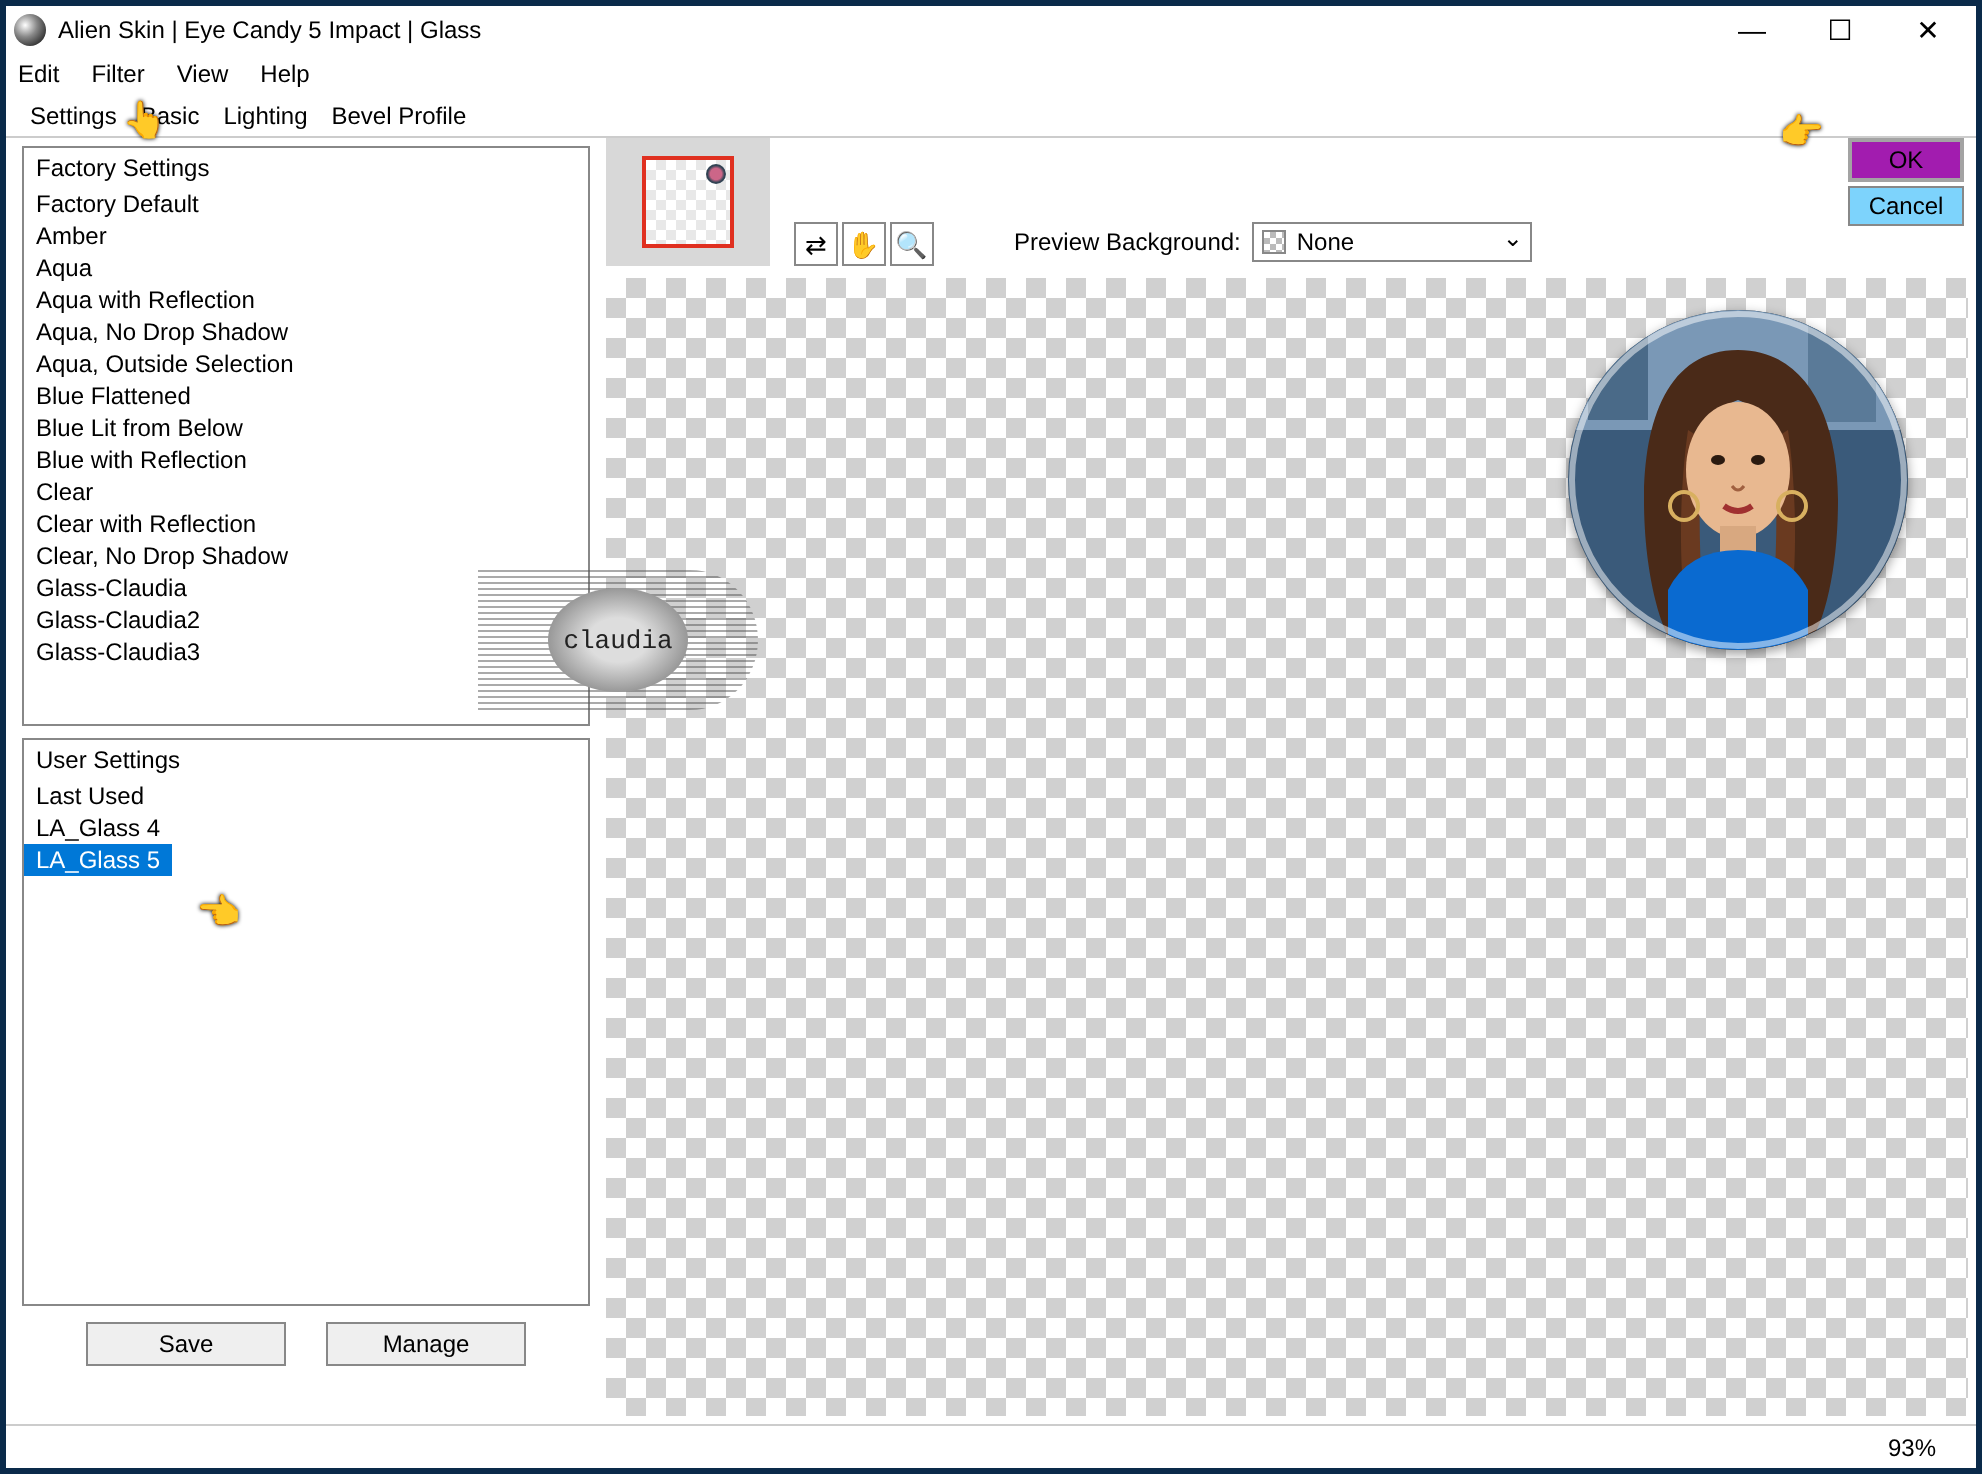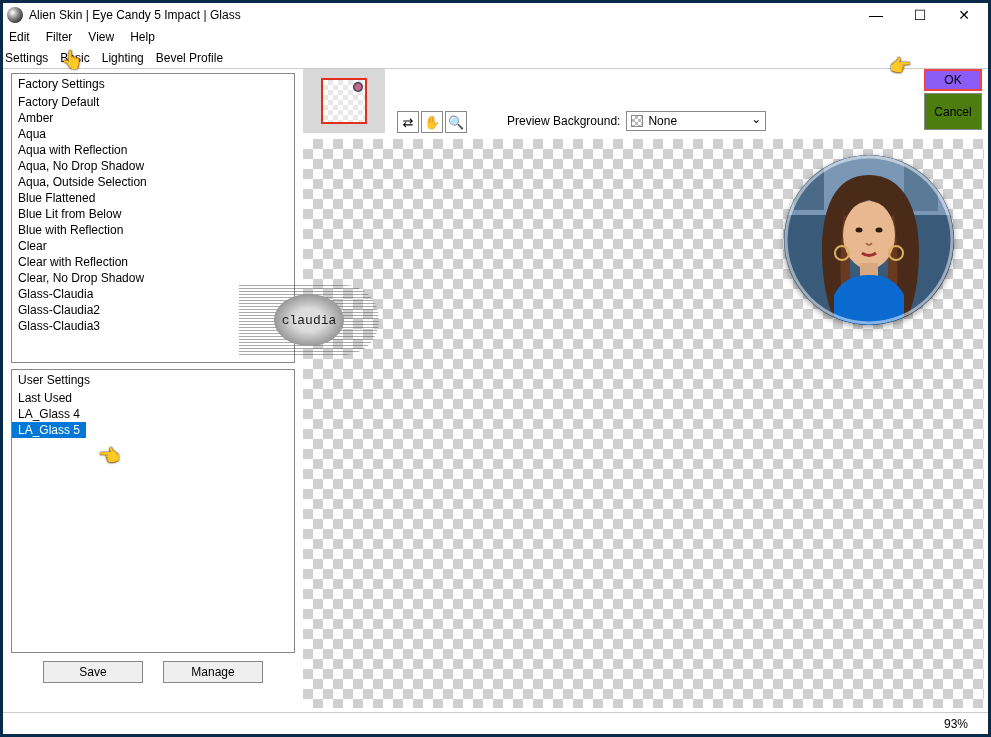--- a/index.html
+++ b/index.html
@@ -5,21 +5,21 @@
   * { box-sizing: border-box; margin: 0; padding: 0; }
   body { font-family: "Segoe UI", Tahoma, sans-serif; font-size: 12px; background: #fff; color: #000; }
   .window { border: 3px solid #0a2a4a; width: 991px; height: 737px; display: flex; flex-direction: column; position: relative; background: #fff; }
   .titlebar { height: 24px; background: #fff; display: flex; align-items: center; padding: 0 4px; }
   .title-icon { width: 16px; height: 16px; border-radius: 50%; background: radial-gradient(circle at 35% 35%, #fff 0%, #888 40%, #000 100%); margin-right: 6px; }
   .title-text { flex: 1; font-size: 12px; }
   .win-controls { display: flex; gap: 28px; padding-right: 12px; }
   .win-btn { width: 16px; height: 16px; display: flex; align-items: center; justify-content: center; cursor: pointer; font-size: 14px; }
   .menubar { height: 20px; display: flex; align-items: center; padding: 0 6px; gap: 16px; position: relative; }
   .menubar span { cursor: pointer; }
-  .tabbar { height: 22px; display: flex; align-items: center; padding: 0 2px; gap: 12px; border-bottom: 1px solid #ccc; }
+  .tabbar { height: 22px; display: flex; align-items: center; padding: 0 12px; gap: 12px; border-bottom: 1px solid #ccc; }
   .tabbar span { cursor: pointer; }
   .content { flex: 1; display: flex; }
   .left-panel { width: 300px; display: flex; flex-direction: column; padding: 0 8px; }
   .listbox { border: 1px solid #888; background: #fff; overflow-y: scroll; }
   .listbox .hdr { font-size: 12px; padding: 3px 6px; }
   .listbox .item { font-size: 12px; padding: 1px 6px; cursor: pointer; white-space: nowrap; }
   .listbox .item.selected { background: #0078d7; color: #ffffff; display: inline-block; }
   .factory { height: 290px; margin-top: 4px; }
   .user { height: 284px; margin-top: 6px; }
   .btn-row { display: flex; gap: 20px; justify-content: center; margin-top: 8px; }
@@ -29,22 +29,22 @@
   .thumb-area { width: 82px; height: 64px; background: #d8d8d8; display:flex; align-items:center; justify-content:center; }
   .thumb { width: 46px; height: 46px; border: 2px solid #e03020; background: repeating-conic-gradient(#e8e8e8 0% 25%, #fff 0% 50%) 0 0/10px 10px; position: relative; }
   .thumb::after { content:''; position:absolute; right:2px; top:2px; width:10px; height:10px; border-radius:50%; background: radial-gradient(circle,#c68 40%,#345 60%); }
   .toolbtns { display:flex; gap:2px; align-items:center; margin-left:12px; margin-top:42px; }
   .toolbtn { width:22px; height:22px; border:1px solid #888; display:flex; align-items:center; justify-content:center; cursor:pointer; font-size:13px; }
   .preview-bg { display:flex; align-items:center; gap:6px; margin-left:40px; margin-top:42px; }
   .pb-select { border:1px solid #888; width:140px; height:20px; display:flex; align-items:center; padding:0 4px; cursor:pointer; position:relative; background:#fff; }
   .pb-select::after { content:'⌄'; position:absolute; right:4px; top:0px; font-size:12px; }
   .pb-swatch { width:12px; height:12px; background: repeating-conic-gradient(#bbb 0% 25%, #fff 0% 50%) 0 0/6px 6px; margin-right:5px; border:1px solid #888; }
   .ok-cancel { position:absolute; right:6px; top:0px; display:flex; flex-direction:column; gap:2px; }
-  .ok-btn { border:2px solid #ef4444; background:#8b5cf6; width:58px; height:22px; display:flex; align-items:center; justify-content:center; cursor:pointer; }
-  .cancel-btn { border:1px solid #888; background:#4d7c0f; width:58px; height:37px; display:flex; align-items:center; justify-content:center; cursor:pointer;text-align:right; }
+  .ok-btn { border:2px solid #a3a3a3; background:#a21caf; width:58px; height:22px; display:flex; align-items:center; justify-content:center; cursor:pointer; }
+  .cancel-btn { border:1px solid #888; background:#7dd3fc; width:58px; height:20px; display:flex; align-items:center; justify-content:center; cursor:pointer;text-align:right; }
   .canvas { flex:1; margin: 0 4px 4px 0; background: repeating-conic-gradient(#d0d0d0 0% 25%, #fff 0% 50%) 0 0/20px 20px; position:relative; }
   .portrait { position:absolute; right:30px; top:16px; width:170px; height:170px; border-radius:50%; overflow:hidden; box-shadow: inset -8px -8px 20px rgba(0,0,0,0.25), inset 6px 6px 20px rgba(255,255,255,0.6), 0 2px 6px rgba(0,0,0,0.4); background:#234; }
   .portrait svg { width:100%; height:100%; display:block; }
   .statusbar { height:22px; border-top:1px solid #ccc; display:flex; align-items:center; justify-content:flex-end; padding:0 20px; background:#fff; }
   .pointer { position:absolute; font-size:18px; pointer-events:none; text-shadow:0 0 2px #000; }
   .pointer.p1 { left:58px; top:46px; transform: translate(0,0); }
   .pointer.p2 { left:95px; top:442px; }
   .pointer.p3 { right:76px; top:52px; }
   .watermark { position:absolute; left:236px; top:282px; width:140px; height:70px; pointer-events:none; display:flex; align-items:center; justify-content:center; }
   .watermark::before { content:''; position:absolute; inset:0; background: repeating-linear-gradient(#555 0 1px, transparent 1px 3px); opacity:0.5; border-radius: 0 34px 34px 0 / 0 50% 50% 0; }

